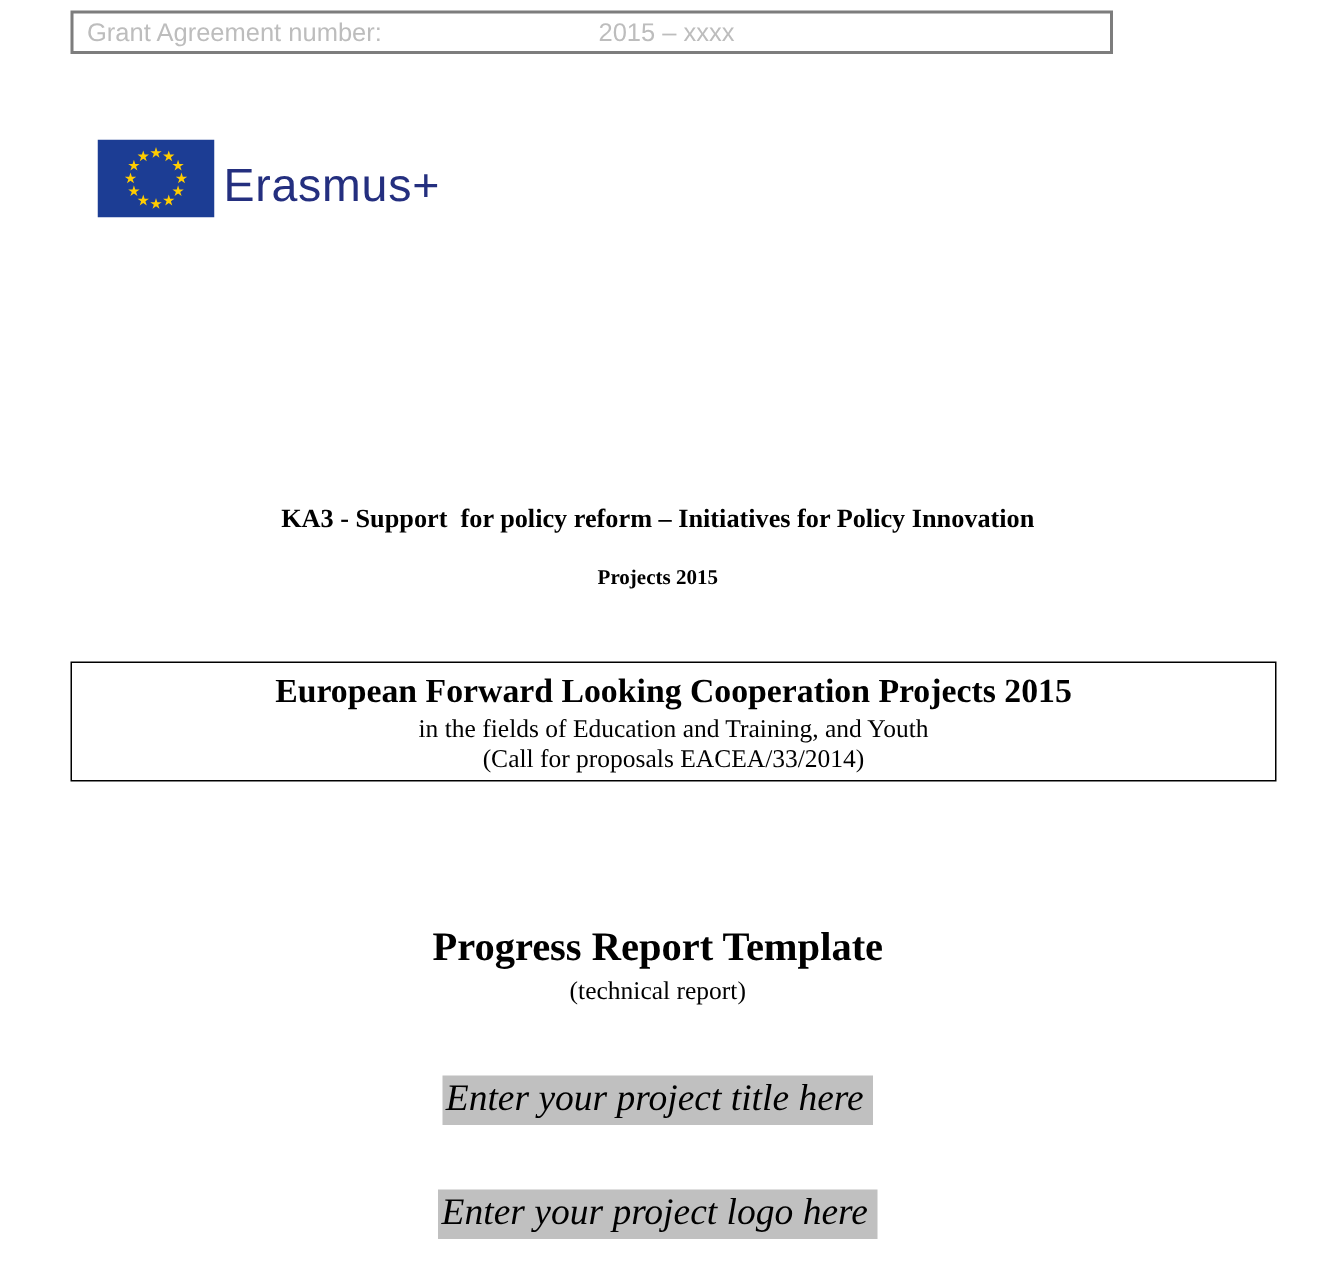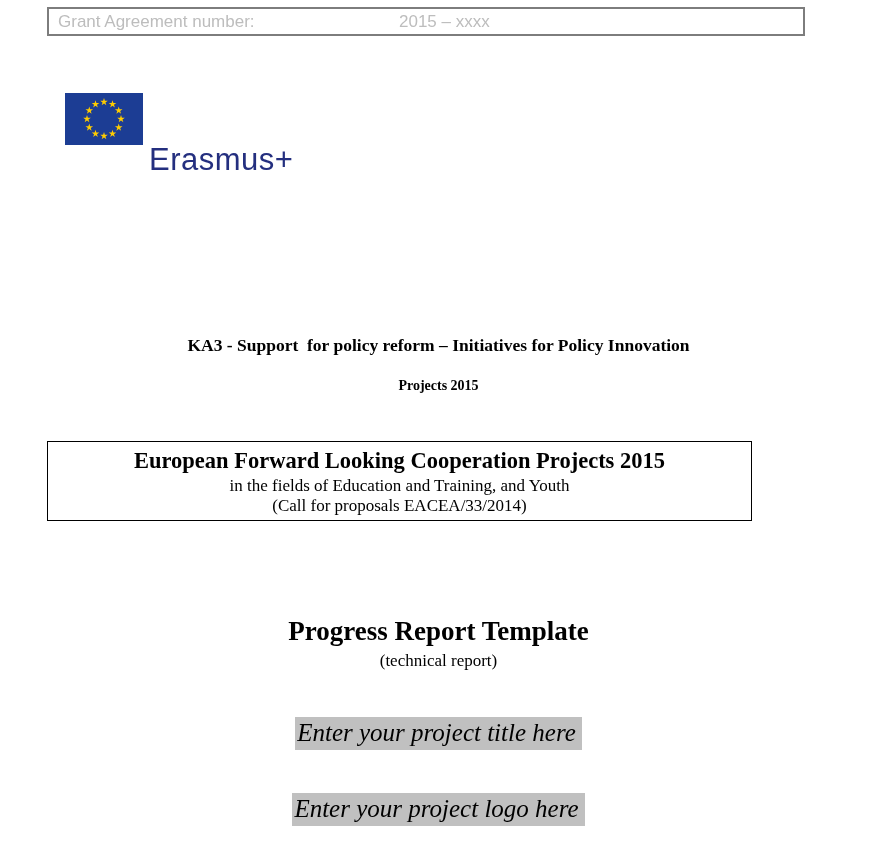--- a/index.html
+++ b/index.html
@@ -11,21 +11,21 @@
     background: #ffffff;
     font-family: "Liberation Serif", serif;
     color: #000000;
     overflow: hidden;
   }
 
   
   .grant-box {
     position: absolute;
     left: 47px; top: 7px;
-    width: 758px; height: 29px;
+    width: 695px; height: 29px;
     border: 2px solid #7d7d7d;
     display: flex;
     align-items: center;
     font-family: "Liberation Sans", sans-serif;
     font-size: 17px;
     color: #bdbdbd;
     background: #ffffff;
   }
   .grant-box .label { margin-left: 9px; }
   .grant-box .value { position: absolute; left: 350px; }
@@ -33,21 +33,20 @@
   
   .logo-block { position: absolute; left: 65px; top: 93px; width: 330px; height: 60px; }
   .eu-flag { position: absolute; left: 0; top: 0; }
   .erasmus-word {
     position: absolute;
     left: 84px; top: 13px;
     font-family: "Liberation Sans", sans-serif;
     font-size: 31px;
     letter-spacing: 0.5px;
     color: #242f7f;
-    margin-top: 36px;
   }
 
   
   .center-col {
     position: absolute;
     left: 47px;
     width: 783px;
     text-align: center;
   }
   .ka3 {
@@ -56,21 +55,21 @@
     font-weight: bold;
     white-space: pre-wrap;
     font-family: Liberation Serif, serif;
   }
   .projects { top: 378px; font-size: 14px; font-weight: bold; }
 
   
   .call-box {
     position: absolute;
     left: 47px; top: 441px;
-    width: 705px; height: 80px;
+    width: 804px; height: 80px;
     border: 1px solid #000000;
     text-align: center;
     padding-top: 4px;
   }
   .call-title { font-size: 22.5px; font-weight: bold; line-height: 30px; }
   .call-sub { font-size: 17px; line-height: 20px; }
   .call-line { font-size: 17px; line-height: 20px; }
 
   .report-title { top: 616px; font-size: 27px; font-weight: bold; }
   .report-sub { top: 651px; font-size: 17px; }

